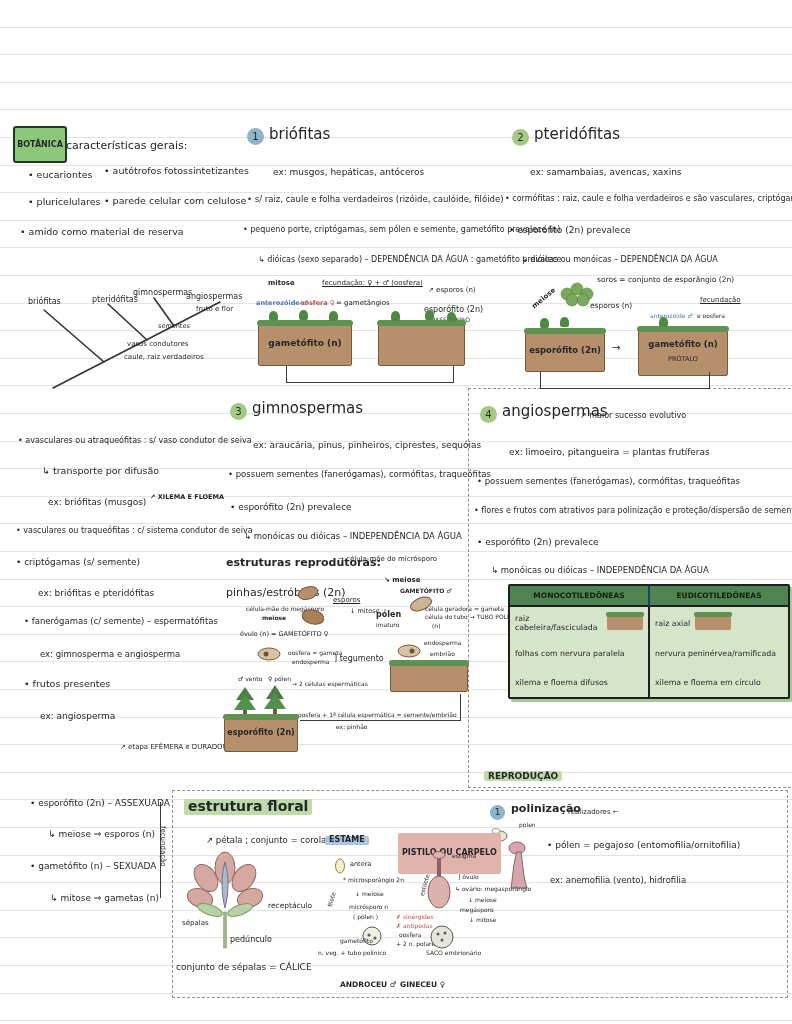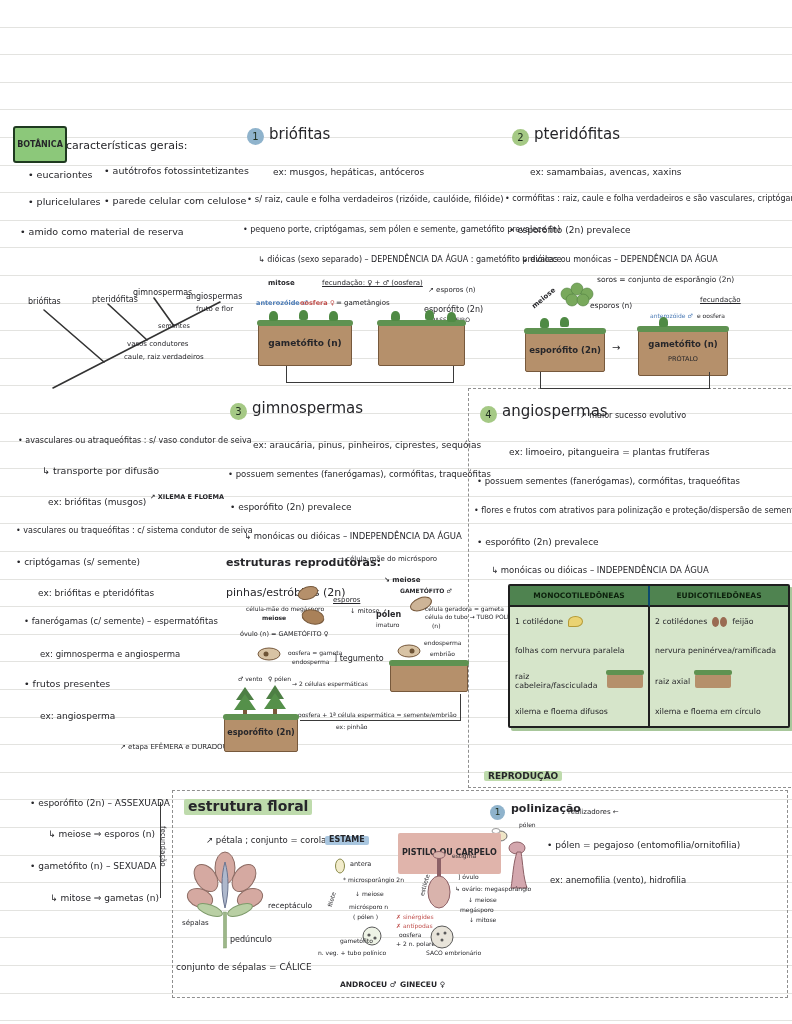--- a/index.html
+++ b/index.html
@@ -235,45 +235,34 @@
   <div class="t s9" style="left:477px;top:537px">• esporófito (2n) prevalece</div>
   <div class="t s85" style="left:491px;top:566px">↳ monóicas ou dióicas – INDEPENDÊNCIA DA ÁGUA</div>
 
   <div class="gtable">
     <div class="hd">
       <div>MONOCOTILEDÔNEAS</div>
       <div>EUDICOTILEDÔNEAS</div>
     </div>
     <div class="row">
       <div>
-          <span>1 cotilédone</span>
-          <span class="corn"></span>
-        </div>
-      <div>
-          <span>2 cotilédones</span>
-          <span class="bean"></span>
-          <span>feijão</span>
+          <span>raiz cabeleira/fasciculada</span>
+          <span class="rooty"></span>
+        </div>
+      <div>
+          <span>raiz axial</span>
+          <span class="rooty"></span>
         </div>
     </div>
     <div class="row">
       <div>
           <span>folhas com nervura paralela</span>
         </div>
       <div>
           <span>nervura peninérvea/ramificada</span>
-        </div>
-    </div>
-    <div class="row">
-      <div>
-          <span>raiz cabeleira/fasciculada</span>
-          <span class="rooty"></span>
-        </div>
-      <div>
-          <span>raiz axial</span>
-          <span class="rooty"></span>
         </div>
     </div>
     <div class="row">
       <div>
           <span>xilema e floema difusos</span>
         </div>
       <div>
           <span>xilema e floema em círculo</span>
         </div>
     </div>

